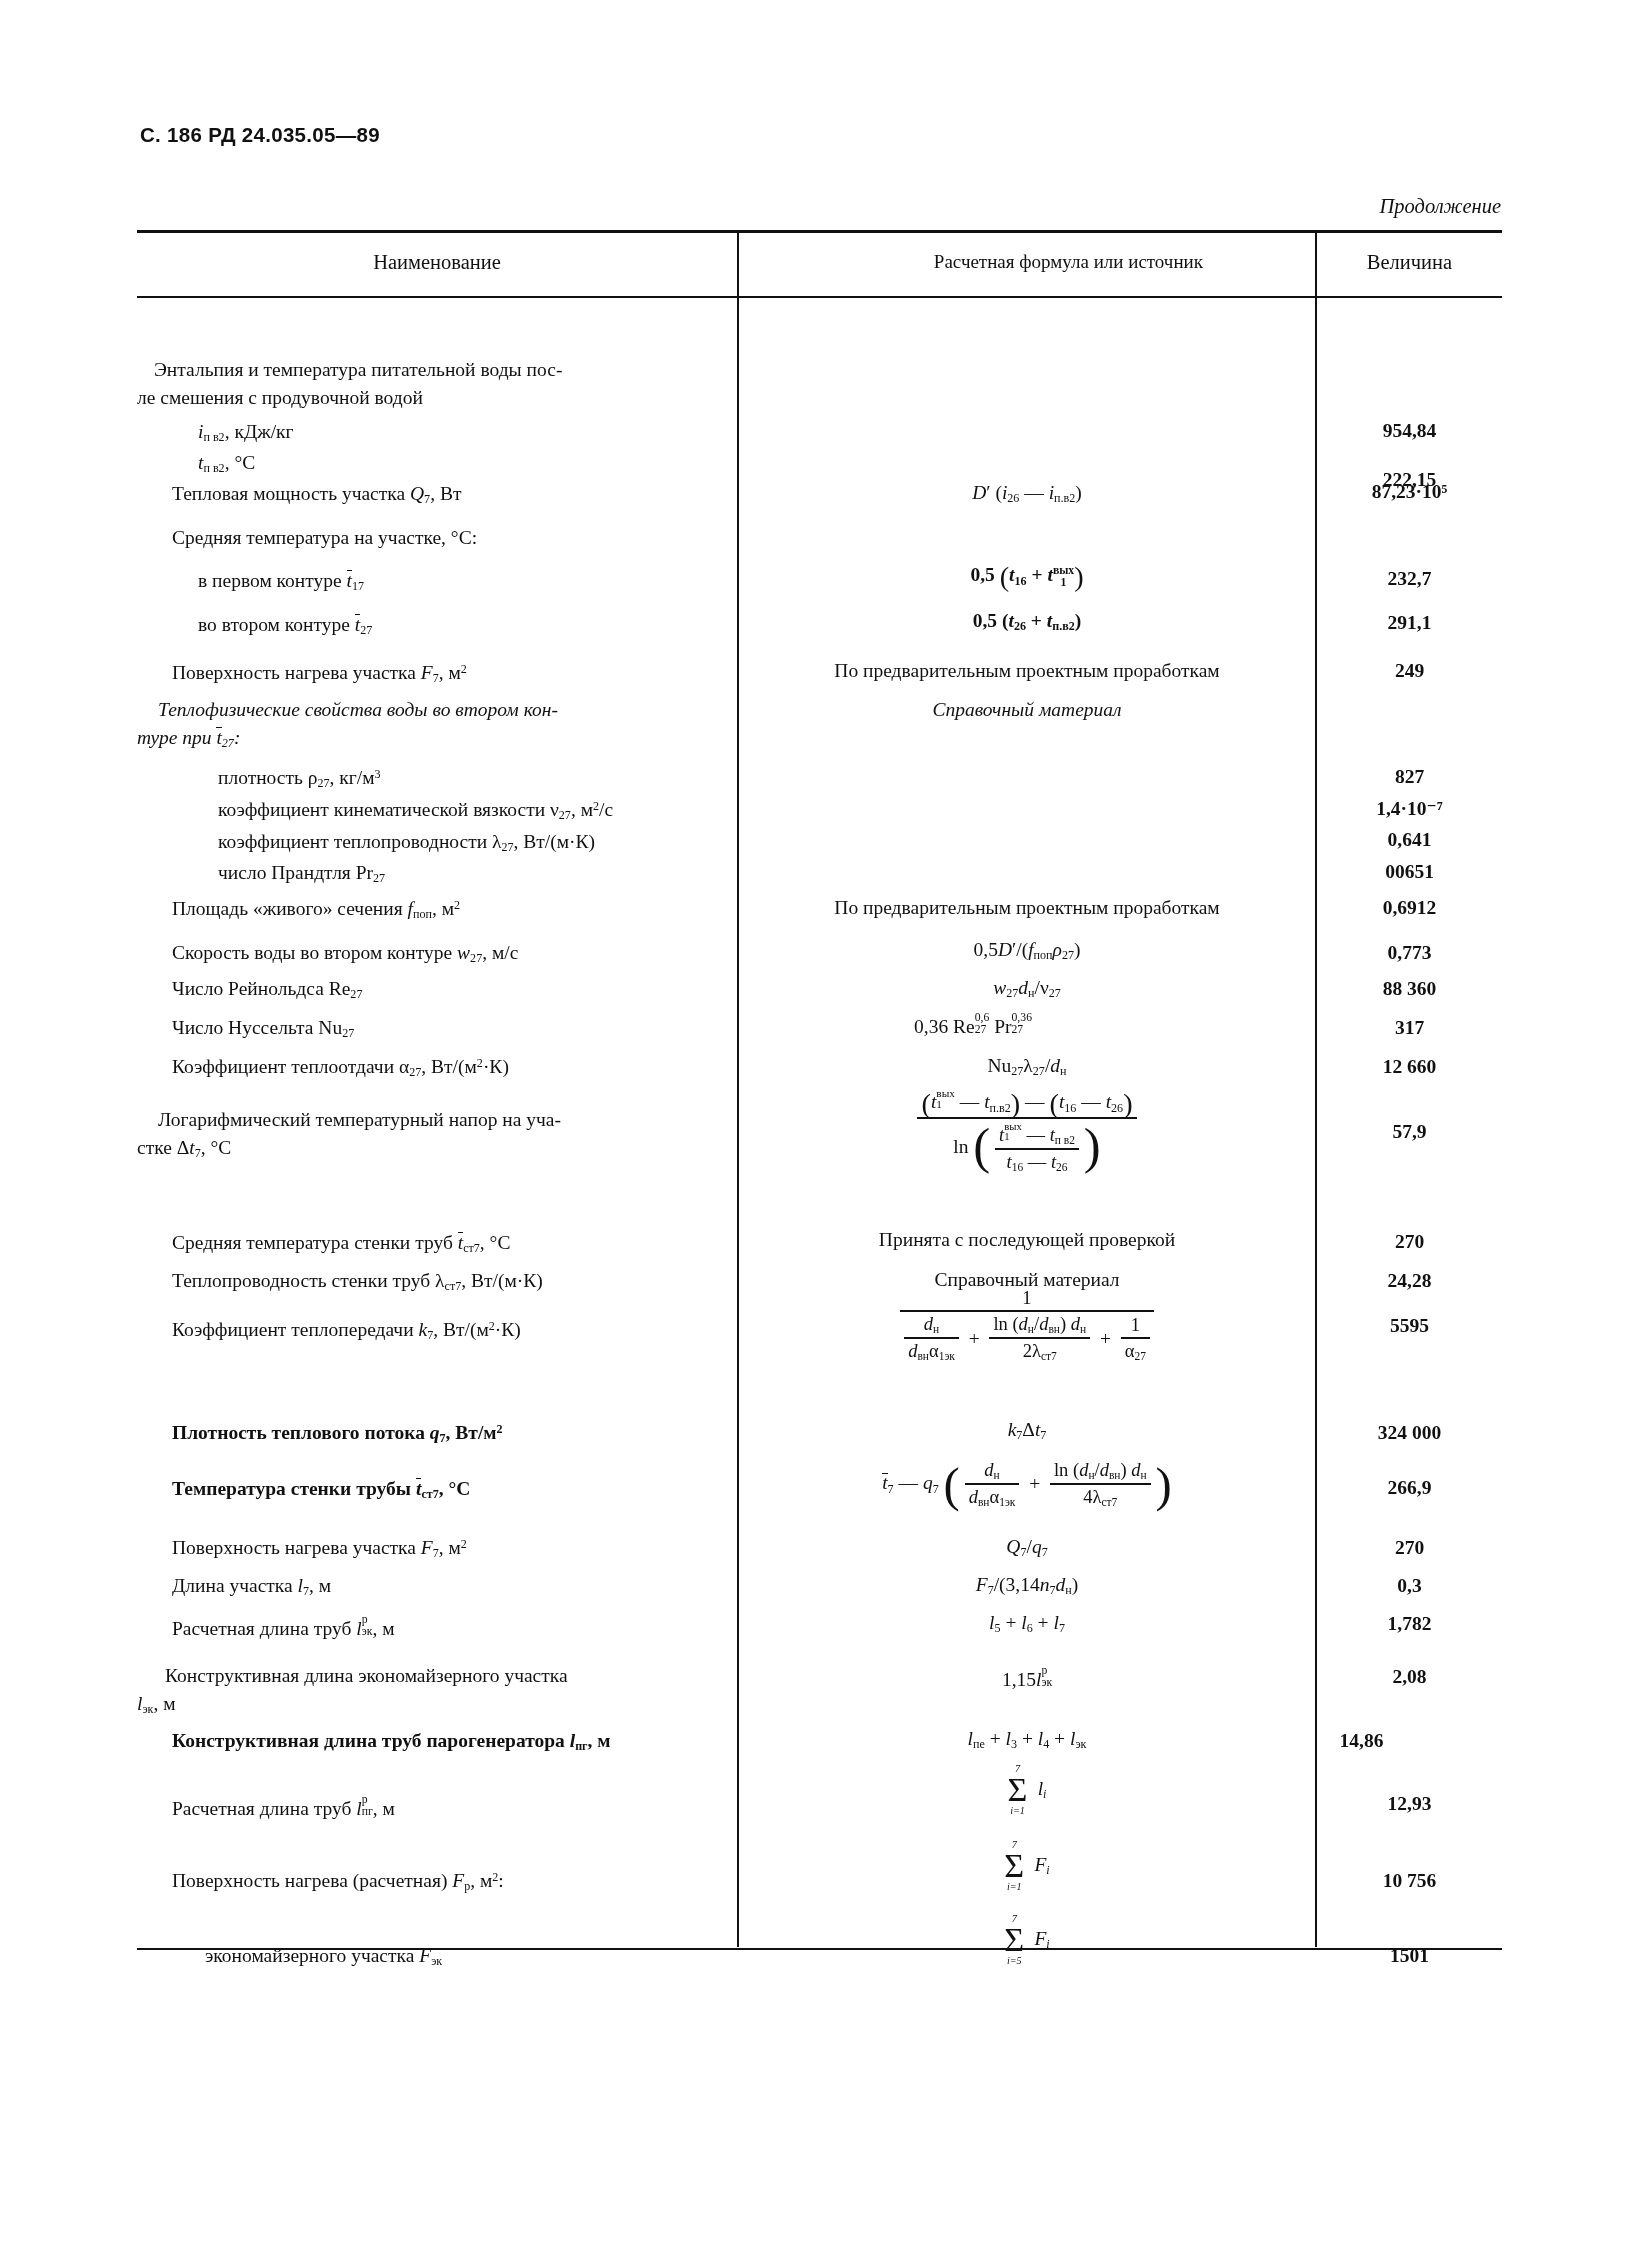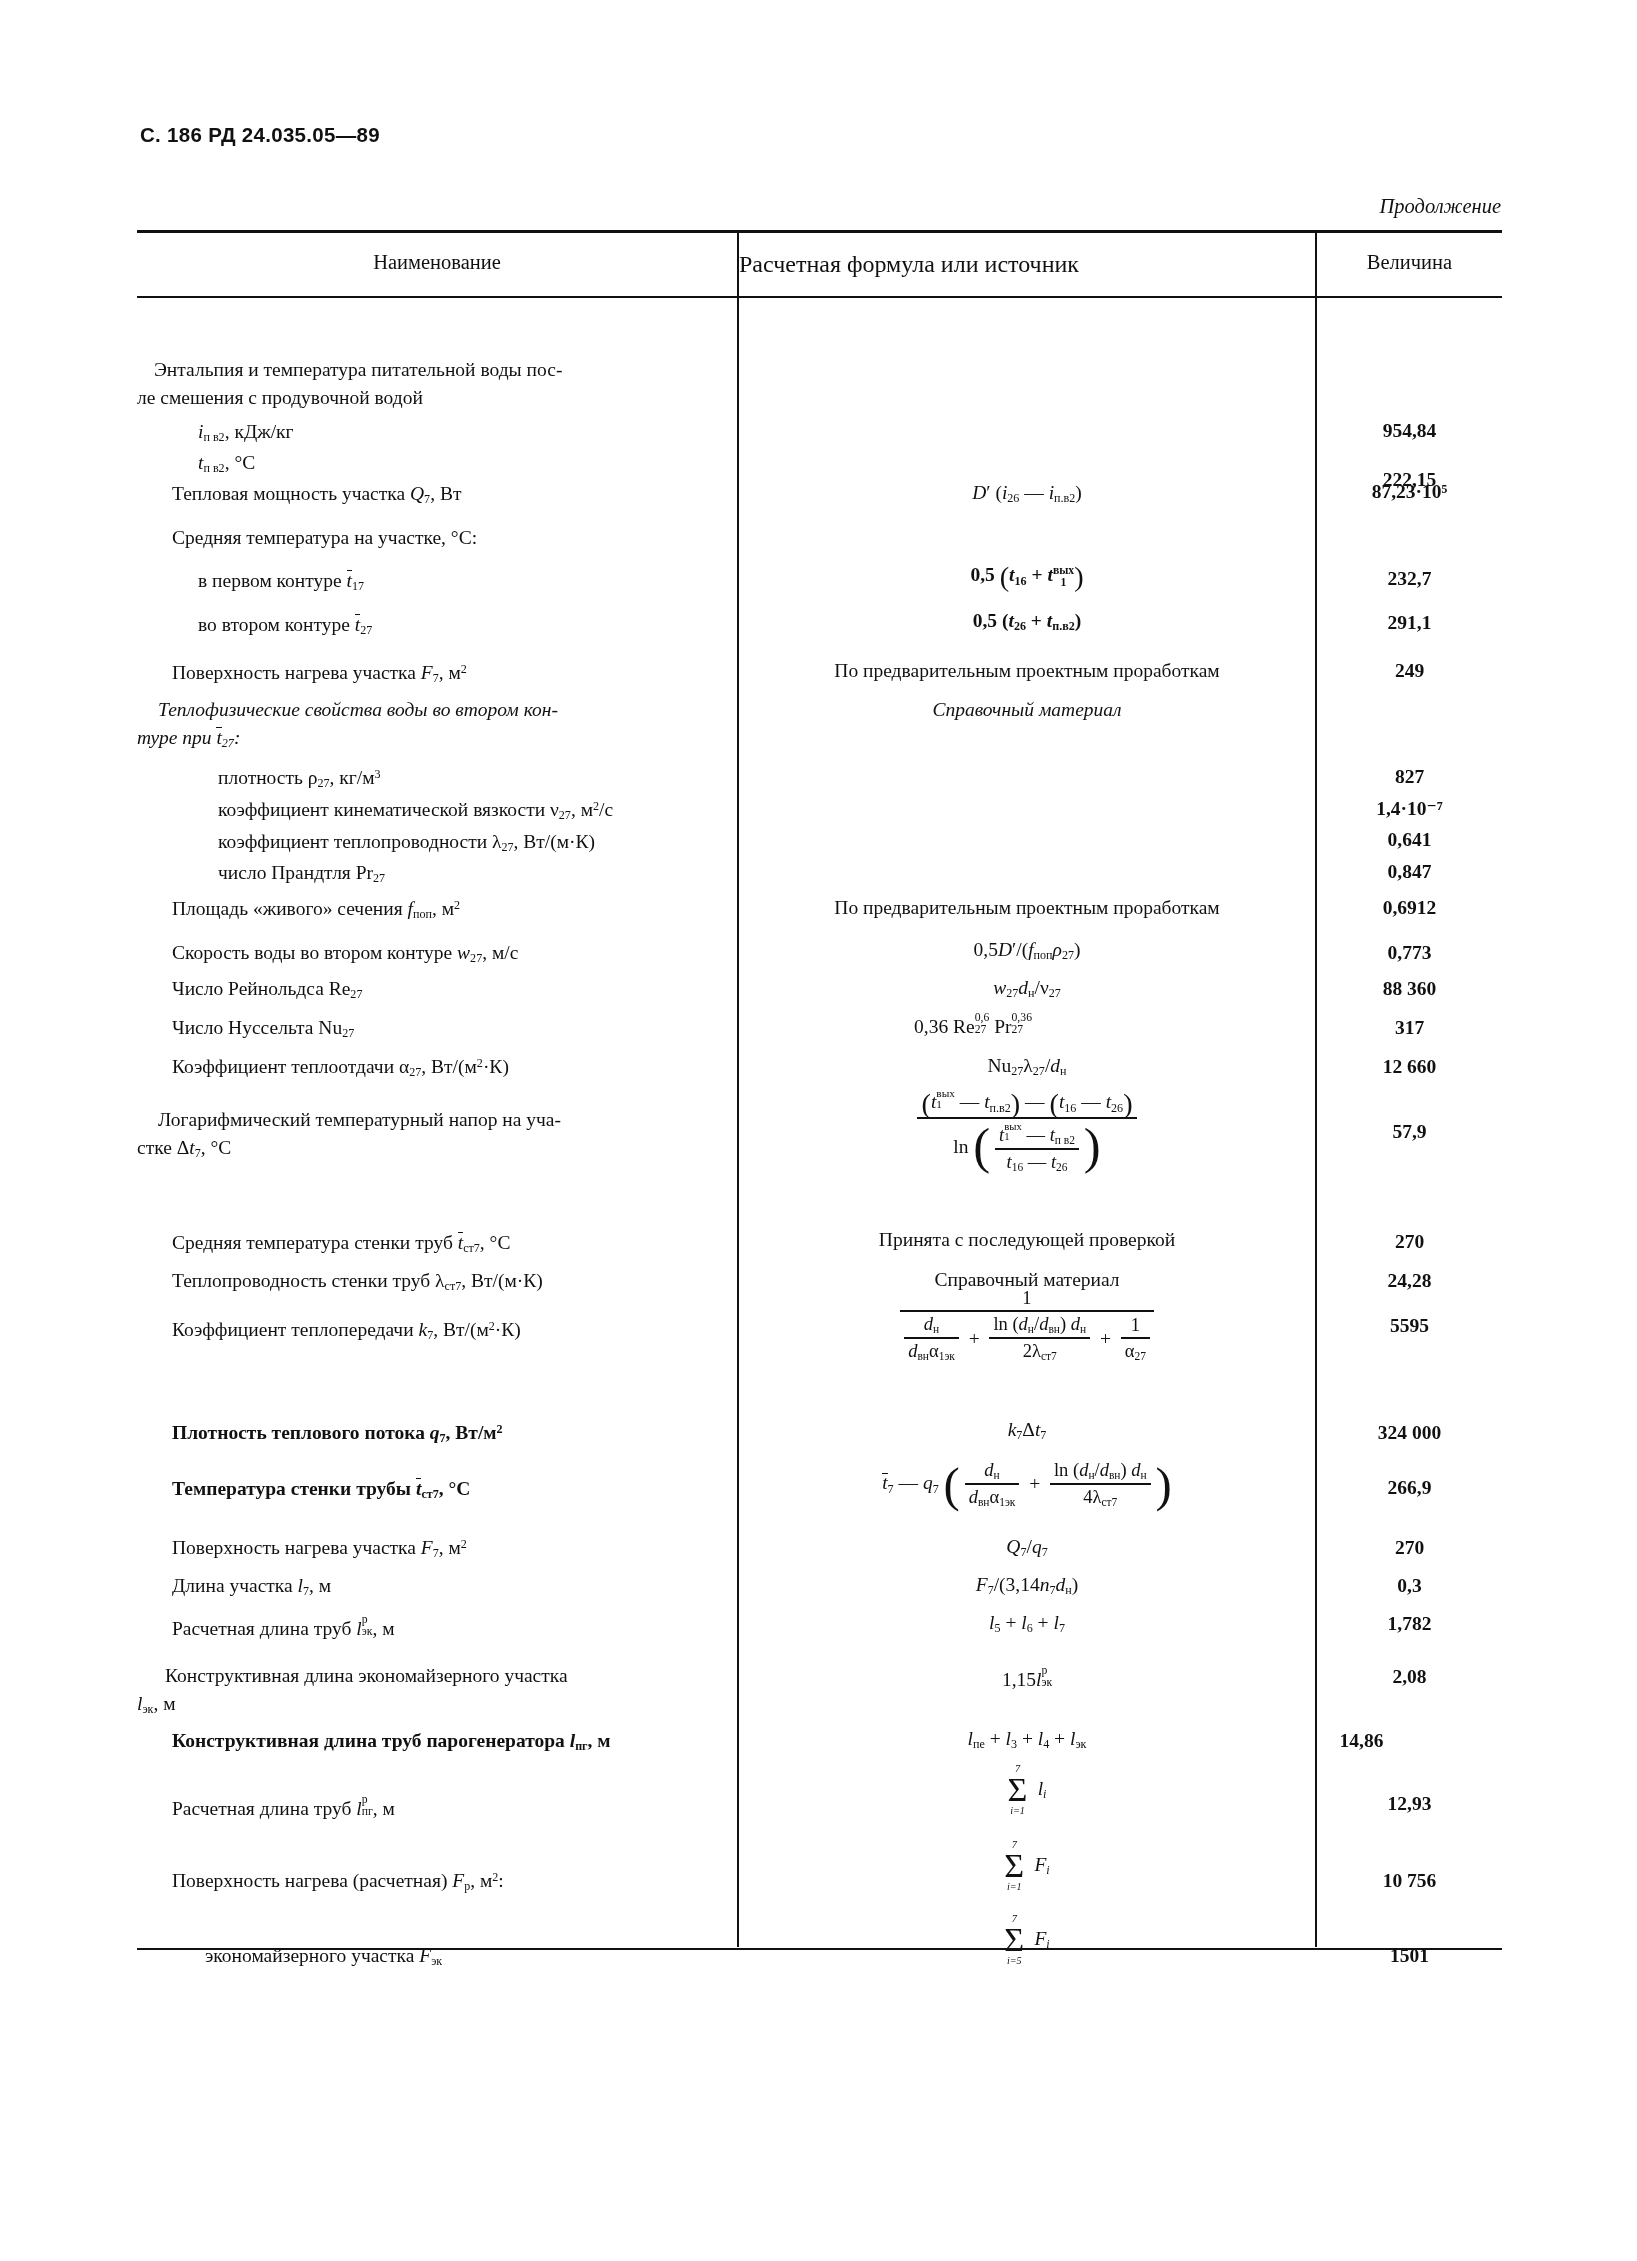--- a/index.html
+++ b/index.html
@@ -116,21 +116,21 @@
   <div class="continuation">Продолжение</div>
 
   <div style="position:absolute;left:137px;top:230px;width:1365px;height:2.6px;background:#111;"></div>
   <div style="position:absolute;left:137px;top:296px;width:1365px;height:2px;background:#111;"></div>
   <div style="position:absolute;left:137px;top:1948px;width:1365px;height:2px;background:#111;"></div>
 
   <div style="position:absolute;left:737px;top:232px;width:2px;height:1715px;background:#111;"></div>
   <div style="position:absolute;left:1315px;top:232px;width:2px;height:1715px;background:#111;"></div>
 
   <div class="abs" style="left:137px;top:252px;width:600px;text-align:center;font-size:20.5px;">Наименование</div>
-  <div class="abs" style="left:739px;top:252px;width:464px;text-align:left;font-size:24px;">Расчетная формула или источник</div>
+  <div class="abs" style="left:739px;top:252px;width:464px;text-align:right;font-size:19px;">Расчетная формула или источник</div>
   <div class="abs" style="left:1317px;top:252px;width:185px;text-align:center;font-size:20.5px;">Величина</div>
 
   <div class="abs name" style="left:154px;top:360px;width:574px;text-align:justify;">
     <span>Энтальпия и температура питательной воды пос-</span>
   </div>
   <div class="abs name" style="left:137px;top:388px;width:594px;">
     <span>ле смешения с продувочной водой</span>
   </div>
 
 
@@ -195,21 +195,21 @@
   <div class="abs val" style="left:1317px;top:799px;width:185px;">1,4·10⁻⁷</div>
 
   <div class="abs name" style="left:218px;top:832px;">
     коэффициент теплопроводности λ<sub>27</sub>, Вт/(м·К)
   </div>
   <div class="abs val" style="left:1317px;top:830px;width:185px;">0,641</div>
 
   <div class="abs name" style="left:218px;top:863px;">
     число Прандтля Pr<sub>27</sub>
   </div>
-  <div class="abs val" style="left:1317px;top:862px;width:185px;">0,847</div>
+  <div class="abs val" style="left:1317px;top:862px;width:185px;">00651</div>
 
   <div class="abs name" style="left:172px;top:899px;">
     Площадь «живого» сечения <span class="it">f</span><sub>поп</sub>, м<sup>2</sup>
   </div>
   <div class="abs form" style="left:739px;top:898px;width:576px;">По предварительным проектным проработкам</div>
   <div class="abs val" style="left:1317px;top:898px;width:185px;">0,6912</div>
 
   <div class="abs name" style="left:172px;top:943px;">
     Скорость воды во втором контуре <span class="it">w</span><sub>27</sub>, м/с
   </div>

